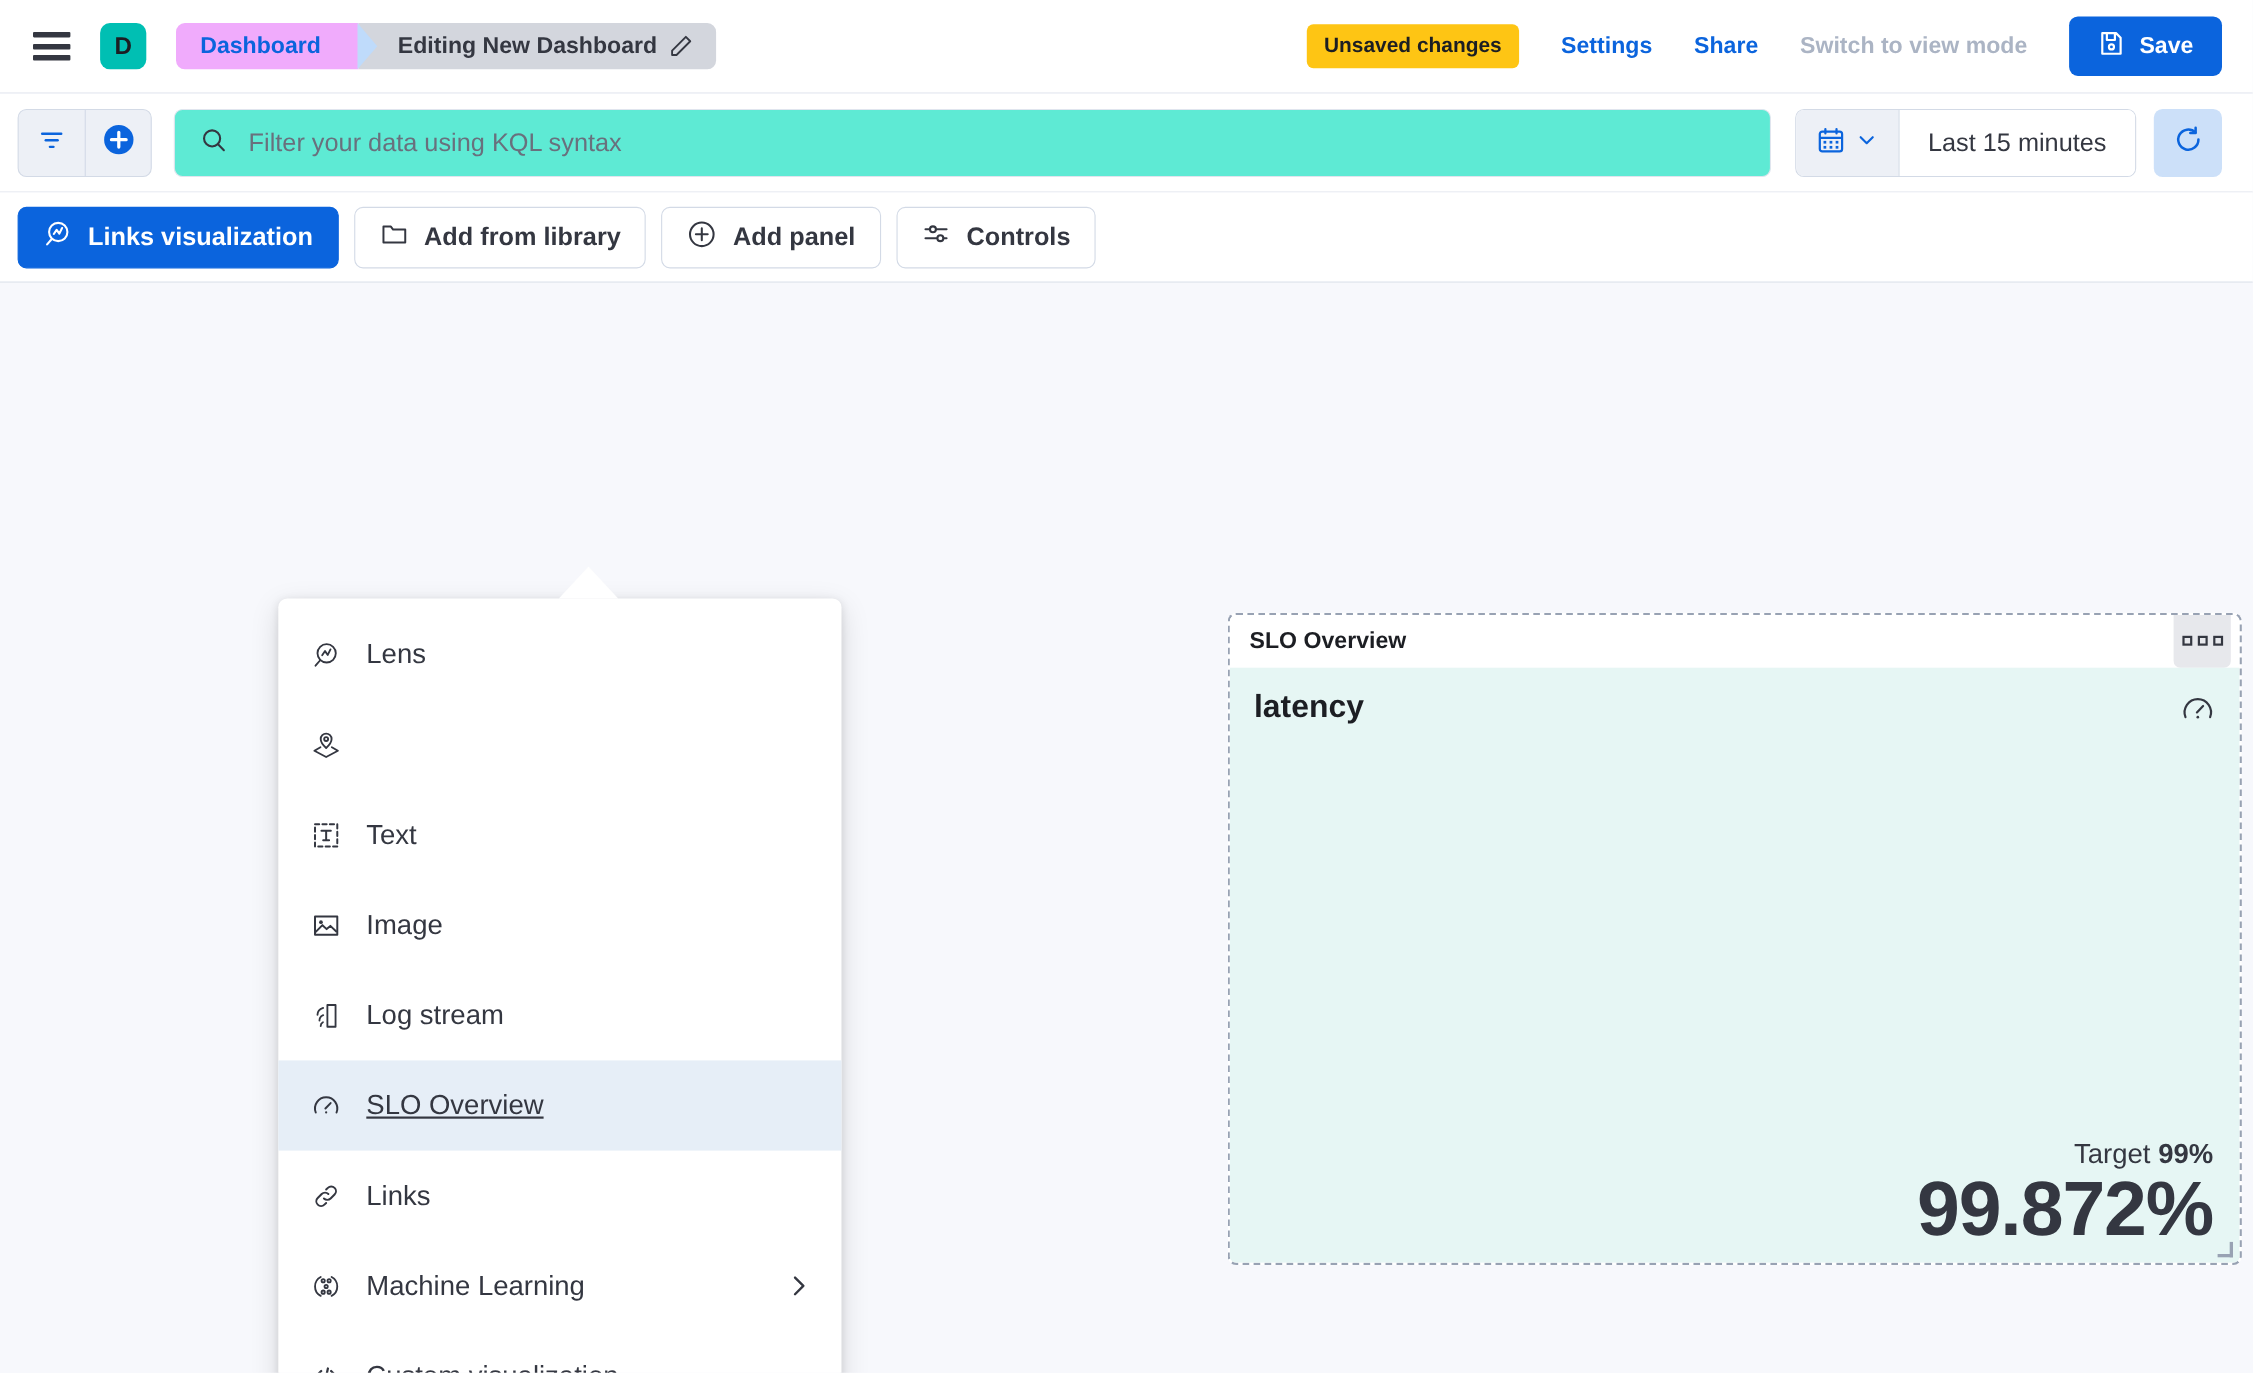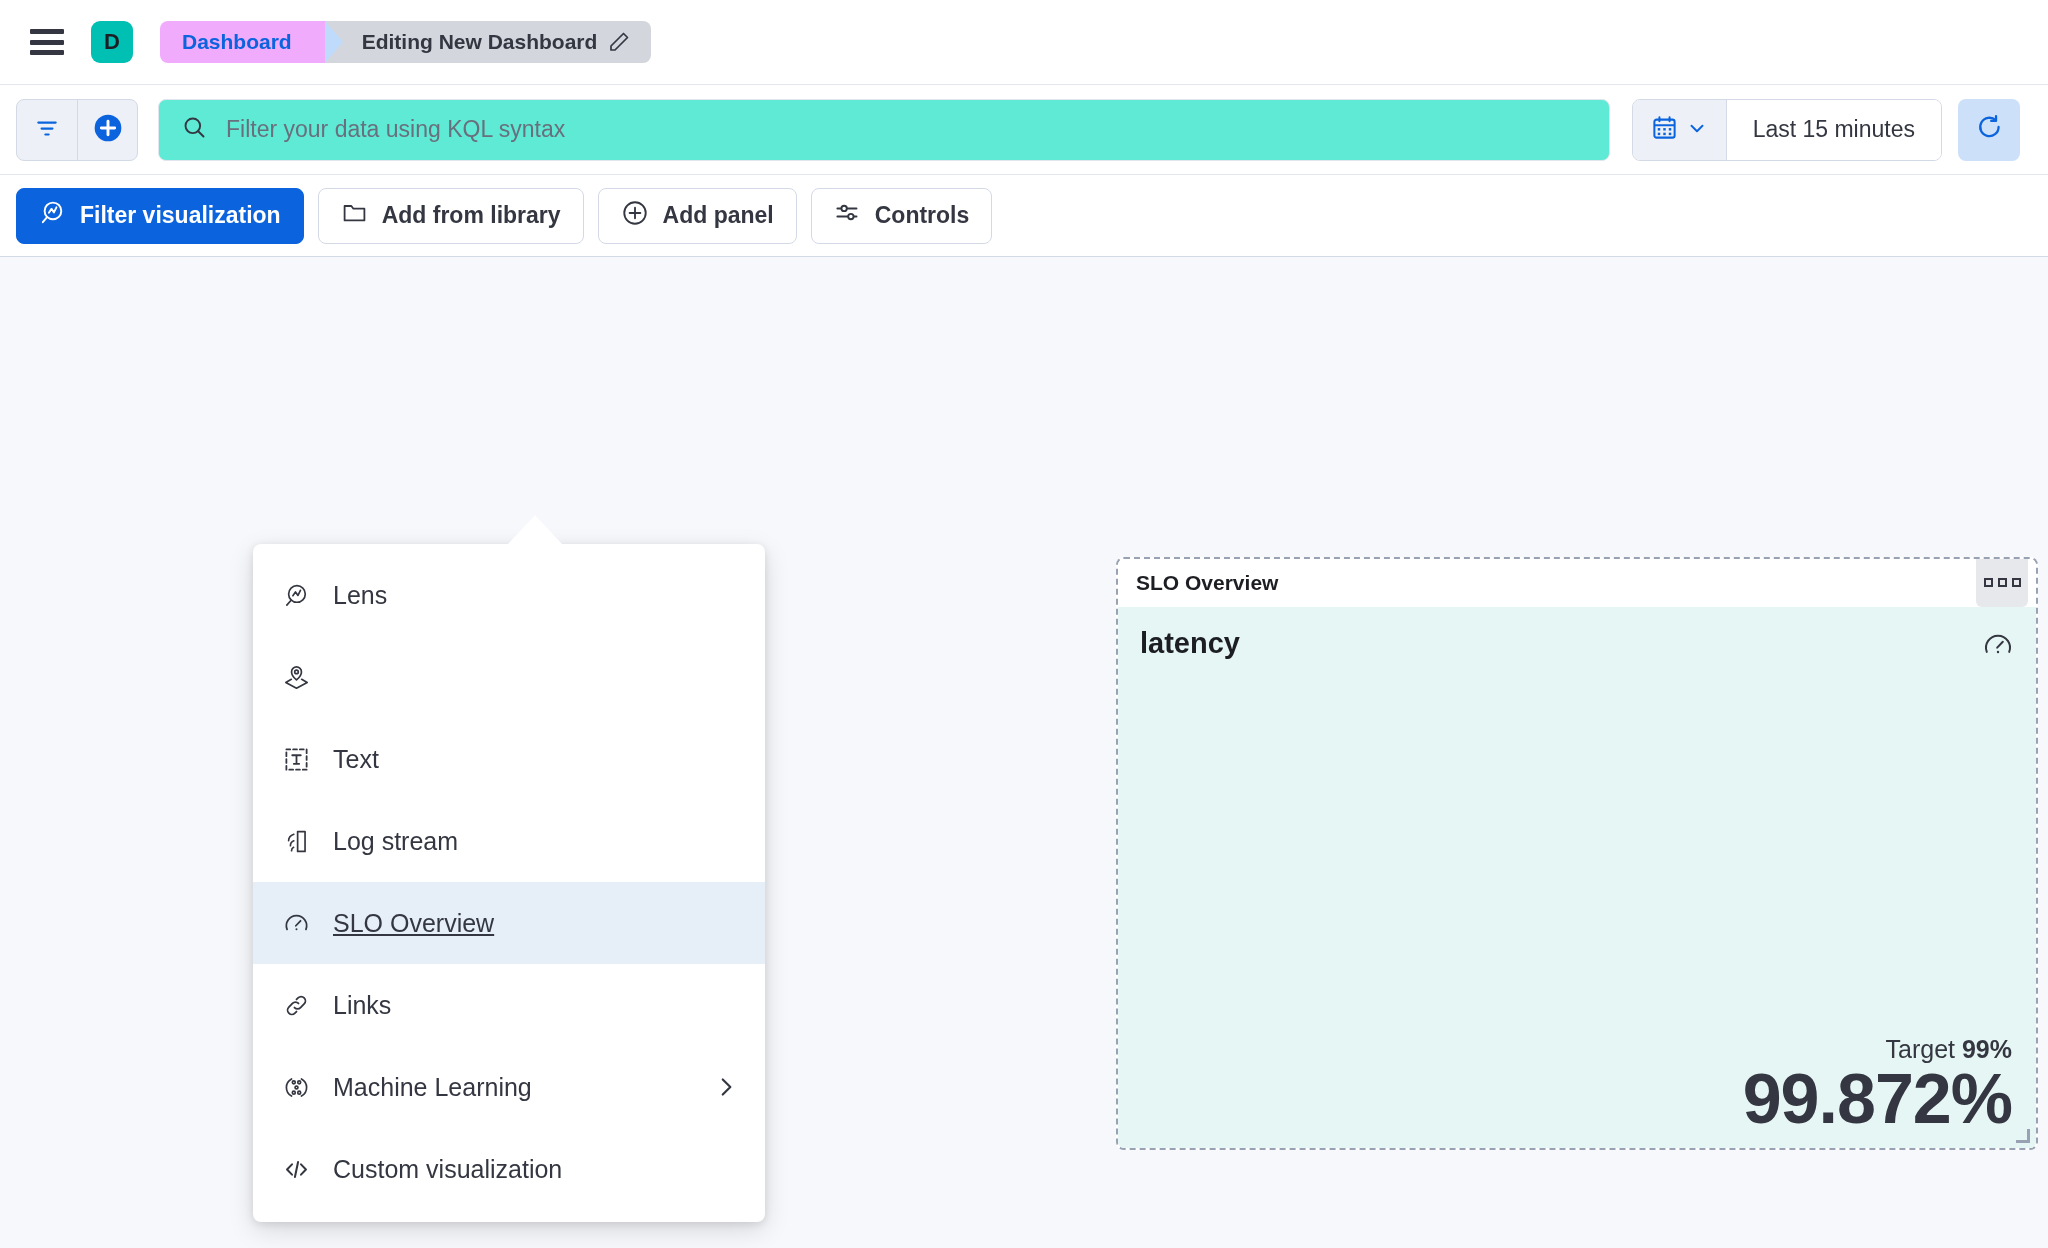--- a/index.html
+++ b/index.html
@@ -262,20 +262,36 @@
     <div class="crumb crumb-last">
       <span>Editing New Dashboard</span>
       <span class="pencil-icon">
         <svg width="24" height="24" viewBox="0 0 24 24" fill="none" stroke="#343741" stroke-width="1.7" stroke-linecap="round" stroke-linejoin="round">
           <path d="M16.5 3.5l4 4L8 20H4v-4L16.5 3.5z"></path>
         </svg>
       </span>
     </div>
   </div>
 
+  <div class="header-right">
+    <div id="unsaved-badge">Unsaved changes</div>
+    <div class="header-link">Settings</div>
+    <div class="header-link">Share</div>
+    <div class="header-link disabled">Switch to view mode</div>
+    <button id="save-button">
+      <span>
+        <svg width="25" height="25" viewBox="0 0 24 24" fill="none" stroke="#ffffff" stroke-width="1.9" stroke-linecap="round" stroke-linejoin="round">
+          <path d="M4 3h12l4 4v14H4z"></path>
+          <path d="M8 3v6h7V3"></path>
+          <circle cx="12" cy="15" r="2.2"></circle>
+        </svg>
+      </span>
+      <span>Save</span>
+    </button>
+  </div>
 </div>
 
 <div id="query-bar">
 
   <div id="filter-group">
     <div class="filter-btn">
       <span>
         <svg width="26" height="26" viewBox="0 0 24 24" fill="none" stroke="#0B64DD" stroke-width="2" stroke-linecap="round">
           <line x1="4" y1="7" x2="20" y2="7"></line>
           <line x1="7" y1="12.5" x2="17" y2="12.5"></line>
@@ -342,21 +358,21 @@
 <div id="toolbar">
 
   <button class="tb-btn primary">
     <span>
       <svg width="27" height="27" viewBox="0 0 24 24" fill="none" stroke="#ffffff" stroke-width="1.7" stroke-linecap="round" stroke-linejoin="round">
         <circle cx="12.4" cy="10.6" r="7.4"></circle>
         <path d="M7.2 16.2 3.4 20.6"></path>
         <path d="M8.8 12.2l2.3-3.4 2.2 3.1 2.2-4.5"></path>
       </svg>
     </span>
-    <span>Filter visualization</span>
+    <span>Links visualization</span>
   </button>
 
   <button class="tb-btn">
     <span>
       <svg width="27" height="27" viewBox="0 0 24 24" fill="none" stroke="#343741" stroke-width="1.6" stroke-linecap="round" stroke-linejoin="round">
         <path d="M3.2 19V6.2h6l1.8 2.4h9.8V19z"></path>
       </svg>
     </span>
     <span>Add from library</span>
   </button>
@@ -414,20 +430,30 @@
     <div class="menu-item">
       <span class="menu-icon">
         <svg width="27" height="27" viewBox="0 0 24 24" fill="none" stroke="#343741" stroke-width="1.6" stroke-linecap="round">
           <rect x="3" y="3" width="18" height="18" stroke-dasharray="3.4 2.6"></rect>
           <path d="M8.2 8.2h7.6M12 8.2v7.6M9.6 15.8h4.8"></path>
         </svg>
       </span>
       <span class="menu-label">Text</span>
     </div>
 
+    <div class="menu-item">
+      <span class="menu-icon">
+        <svg width="27" height="27" viewBox="0 0 24 24" fill="none" stroke="#343741" stroke-width="1.6" stroke-linejoin="round">
+          <rect x="3" y="4.6" width="18" height="14.8"></rect>
+          <circle cx="7.8" cy="9.2" r="1.5" fill="#343741" stroke="none"></circle>
+          <path d="M3.4 17.2 9 11.6l3.4 3.2 3-2.6 5.2 5"></path>
+        </svg>
+      </span>
+      <span class="menu-label">Image</span>
+    </div>
 
     <div class="menu-item">
       <span class="menu-icon">
         <svg width="27" height="27" viewBox="0 0 24 24" fill="none" stroke="#343741" stroke-width="1.5" stroke-linecap="round" stroke-linejoin="round">
           <path d="M13 3.2h6.6V20.8H13z"></path>
           <path d="M9.6 5.6c-3 1-4.6 3-4.6 5.6"></path>
           <path d="M9.6 11.4c-2 .8-3 2.4-3 4.4"></path>
           <path d="M9.4 17.2c-1.2.6-1.8 1.6-1.8 3"></path>
         </svg>
       </span>

